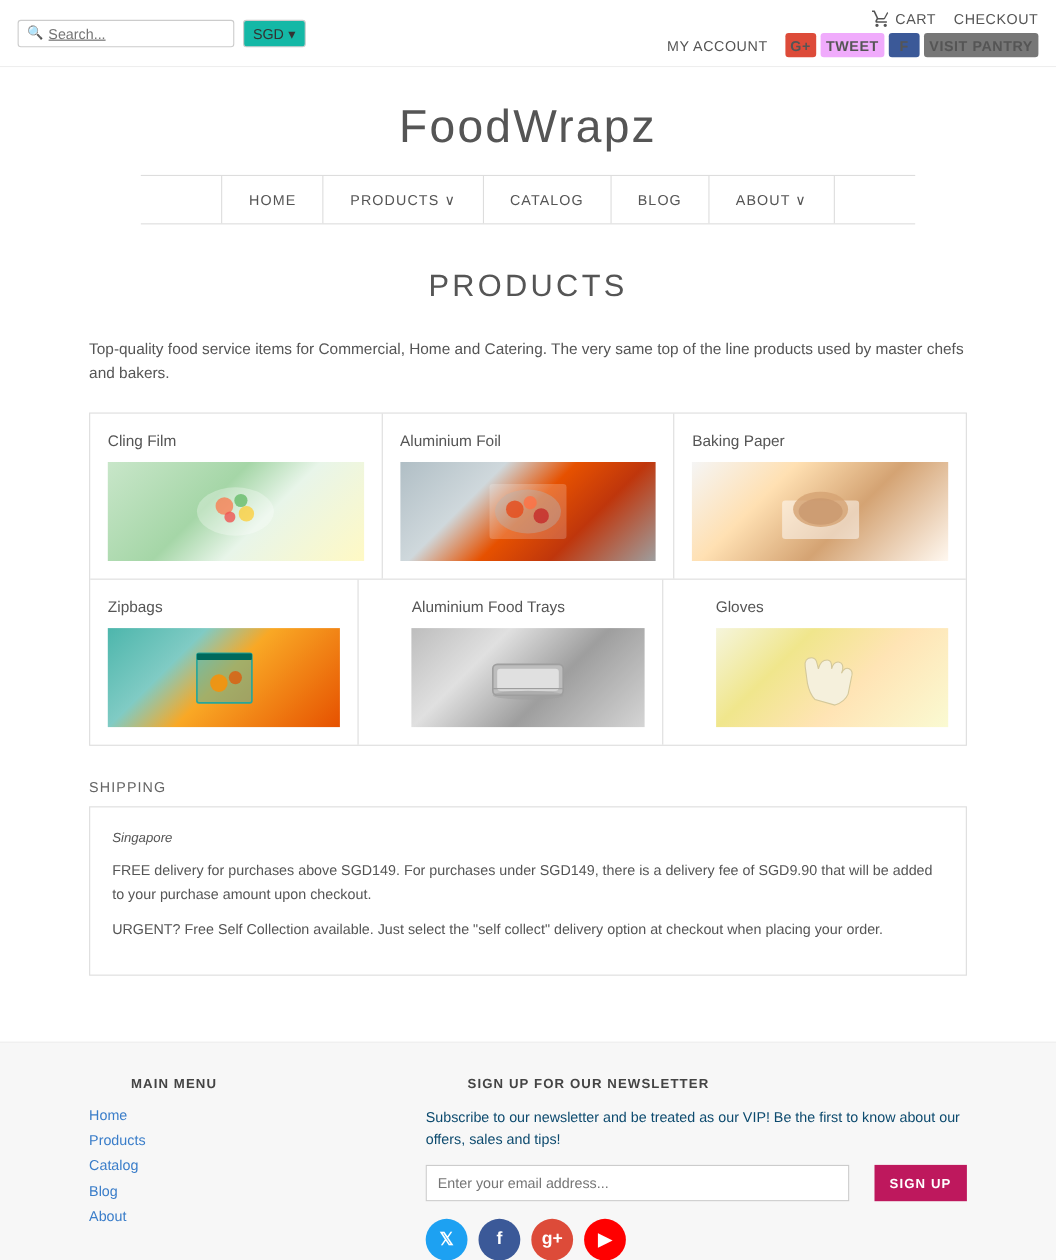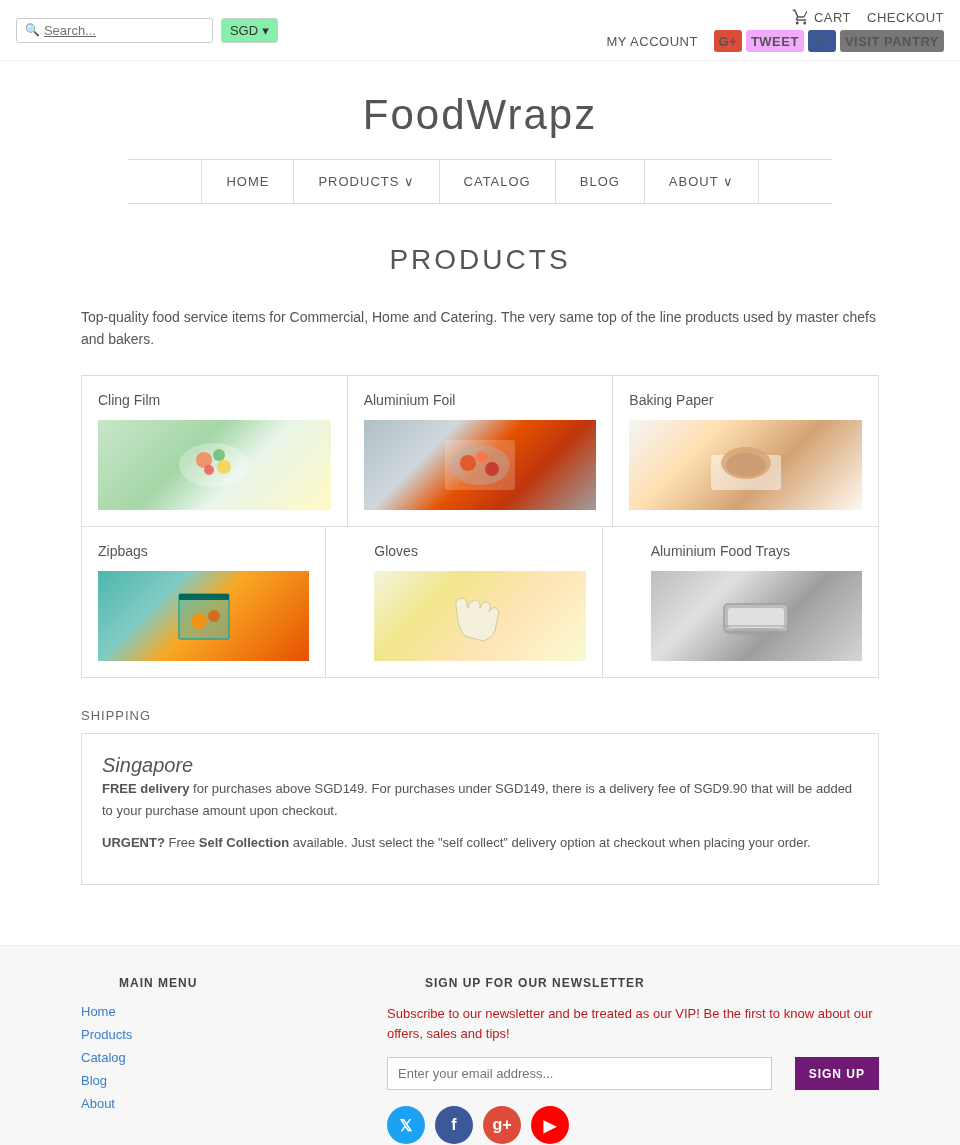--- a/index.html
+++ b/index.html
@@ -35,21 +35,21 @@
       width: 160px;
       color: #666;
       text-decoration: underline;
     }
     .currency-select {
       display: flex;
       align-items: center;
       border: 1px solid #ccc;
       border-radius: 3px;
       padding: 4px 8px;
-      background: #86efac;
+      background: #14b8a6;
       cursor: pointer;
       font-size: 13px;
       gap: 4px;
     }
     .top-bar-right {
       display: flex;
       align-items: center;
       gap: 16px;
     }
     .top-bar-right a {
@@ -190,32 +190,32 @@
       letter-spacing: 1px;
       text-transform: uppercase;
       margin-bottom: 10px;
     }
     .shipping-box {
       border: 1px solid #ddd;
       padding: 20px;
       margin-bottom: 40px;
     }
     .singapore-title {
-      font-size: 20px;
+      font-size: 12px;
       font-style: italic;
       color: #555;
-      margin-bottom: 1px;
+      margin-bottom: 12px;
     }
     .shipping-text {
       font-size: 13px;
       color: #555;
       line-height: 1.7;
       margin-bottom: 10px;
     }
-    .shipping-text strong { font-weight: bold; }
+    .shipping-text strong { font-weight: normal; }
 
     
     footer {
       background: #f7f7f7;
       border-top: 1px solid #eee;
       padding: 30px 0 20px;
     }
     .footer-inner {
       max-width: 830px;
       margin: 0 auto;
@@ -237,39 +237,39 @@
     .footer-nav-item {
       display: block;
       color: #3a7dc9;
       text-decoration: none;
       font-size: 13px;
       margin-bottom: 8px;
       cursor: pointer;
     }
     .newsletter-text {
       font-size: 13px;
-      color: #b91c1c;
+      color: #0c4a6e;
       line-height: 1.5;
       margin-bottom: 14px;
     }
     .newsletter-form {
       display: flex;
       gap: 23px;
       margin-bottom: 16px;
     }
     .newsletter-input {
       flex: 1;
       border: 1px solid #ccc;
       padding: 8px 10px;
       font-size: 13px;
       color: #999;
       outline: none;
     }
     .signup-btn {
-      background: #701a75;
+      background: #be185d;
       color: #fff;
       border: none;
       padding: 8px 14px;
       font-size: 12px;
       font-weight: bold;
       letter-spacing: 1px;
       cursor: pointer;
       text-transform: uppercase;
     }
     .social-footer {
@@ -393,35 +393,35 @@
         <div class="product-img-placeholder img-zipbags">
           <svg width="80" height="60" viewBox="0 0 80 60">
             <rect x="15" y="8" width="50" height="45" rx="2" fill="rgba(77,182,172,0.5)" stroke="#26a69a" stroke-width="1.5"></rect>
             <rect x="15" y="8" width="50" height="6" rx="1" fill="#00695c"></rect>
             <circle cx="35" cy="35" r="8" fill="#ff8f00" opacity="0.8"></circle>
             <circle cx="50" cy="30" r="6" fill="#e65100" opacity="0.7"></circle>
           </svg>
         </div>
       </div>
       <div class="product-cell">
-        <div class="product-name">Gloves</div>
-        <div class="product-img-placeholder img-gloves">
-          <svg width="80" height="60" viewBox="0 0 80 60">
-            <path d="M25 50 Q20 45 18 35 L16 20 Q15 12 22 12 Q26 12 27 18 L28 22 Q30 14 36 14 Q40 14 40 20 L40 22 Q42 15 47 16 Q51 17 50 23 L49 26 Q52 20 56 22 Q60 24 58 30 L55 45 Q52 52 43 55 L25 50Z" fill="#f5f0dc" stroke="#d4c89a" stroke-width="1"></path>
-          </svg>
-        </div>
-      </div>
-      <div class="product-cell">
         <div class="product-name">Aluminium Food Trays</div>
         <div class="product-img-placeholder img-aluminium-trays">
           <svg width="80" height="60" viewBox="0 0 80 60">
             <rect x="8" y="18" width="64" height="28" rx="4" fill="#bdbdbd" stroke="#9e9e9e" stroke-width="1.5"></rect>
             <rect x="12" y="22" width="56" height="20" rx="3" fill="#e0e0e0"></rect>
             <line x1="8" y1="40" x2="72" y2="40" stroke="#9e9e9e" stroke-width="1"></line>
             <ellipse cx="40" cy="46" rx="32" ry="4" fill="#9e9e9e" opacity="0.5"></ellipse>
+          </svg>
+        </div>
+      </div>
+      <div class="product-cell">
+        <div class="product-name">Gloves</div>
+        <div class="product-img-placeholder img-gloves">
+          <svg width="80" height="60" viewBox="0 0 80 60">
+            <path d="M25 50 Q20 45 18 35 L16 20 Q15 12 22 12 Q26 12 27 18 L28 22 Q30 14 36 14 Q40 14 40 20 L40 22 Q42 15 47 16 Q51 17 50 23 L49 26 Q52 20 56 22 Q60 24 58 30 L55 45 Q52 52 43 55 L25 50Z" fill="#f5f0dc" stroke="#d4c89a" stroke-width="1"></path>
           </svg>
         </div>
       </div>
     </div>
   </div>
 
   <div>
     <p class="shipping-label">SHIPPING</p>
     <div class="shipping-box">
       <p class="singapore-title">Singapore</p>

